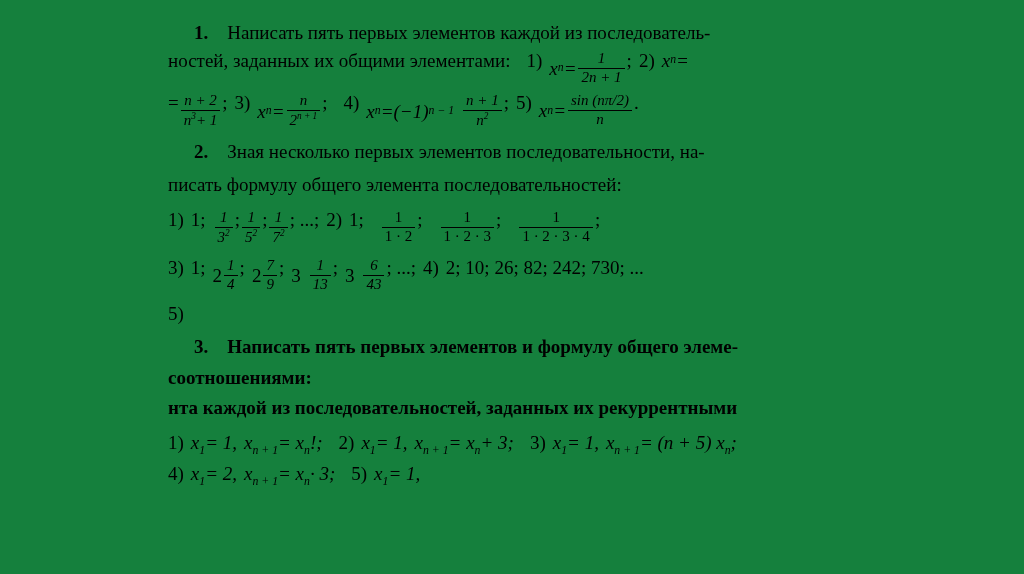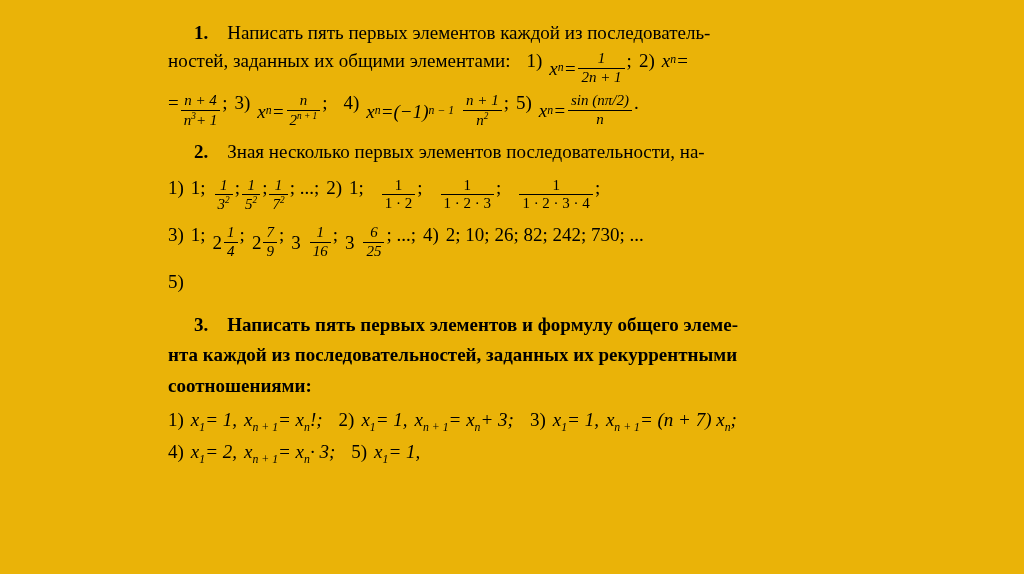--- a/index.html
+++ b/index.html
@@ -11,21 +11,21 @@
     width: 1024px;
     height: 574px;
     font-family: "Liberation Serif", serif;
     color: #000000;
     overflow: hidden;
   }
   .page {
     position: relative;
     width: 1024px;
     height: 574px;
-    background: #eab308;
+    background: #15803d;
   }
   .content {
     position: absolute;
     left: 168px;
     top: 18px;
     width: 690px;
   }
   .para {
     font-size: 19px;
     line-height: 1.62;
@@ -124,21 +124,21 @@
       <span class="it inline-mid">
         <span>x</span>
           <sub class="sub">n</sub>
           <span>=</span>
       </span>
     </div>
 
     <div class="row">
       <span>=</span>
       <span class="frac f-sm it">
-        <span class="num">n + 4</span>
+        <span class="num">n + 2</span>
         <span class="bar"></span>
         <span class="den"><span>n</span><sup class="sup">3</sup><span>+ 1</span></span>
       </span>
       <span>;</span>
       <span class="gap-s"></span>
       <span>3)</span>
       <span class="gap-s"></span>
       <span class="it inline-mid">
         <span>x</span>
           <sub class="sub">n</sub>
@@ -181,20 +181,23 @@
         </span>
       </span>
       <span>.</span>
     </div>
 
     <div class="para indent sect-head">
       <span class="bold">2.</span>
       <span>&nbsp;&nbsp;</span>
       <span>Зная несколько первых элементов последовательности, на-</span>
     </div>
+    <div class="para">
+      <span>писать формулу общего элемента последовательностей:</span>
+    </div>
 
     <div class="row" style="margin-top:10px;">
       <span>1)</span>
       <span class="gap-s"></span>
       <span>1;</span>
       <span class="gap-s"></span>
       <span class="frac f-xs">
         <span class="num">1</span>
         <span class="bar"></span>
         <span class="den"><span>3</span><sup class="sup">2</sup></span>
@@ -263,76 +266,76 @@
         </span>
       </span>
       <span>;</span>
       <span class="gap-s"></span>
       <span class="mixed">
         <span>3</span>
         <span class="gap-s"></span>
         <span class="frac f-xs">
           <span class="num">1</span>
           <span class="bar"></span>
-          <span class="den">16</span>
+          <span class="den">13</span>
         </span>
       </span>
       <span>;</span>
       <span class="gap-s"></span>
       <span class="mixed">
         <span>3</span>
         <span class="gap-s"></span>
         <span class="frac f-xs">
           <span class="num">6</span>
           <span class="bar"></span>
-          <span class="den">25</span>
+          <span class="den">43</span>
         </span>
       </span>
       <span>; ...;</span>
       <span class="gap-s"></span>
       <span>4)</span>
       <span class="gap-s"></span>
       <span>2; 10; 26; 82; 242; 730; ...</span>
     </div>
 
     <div class="row" style="margin-top:12px;">
       <span>5)</span>
       <span class="gap-s"></span>
     </div>
 
-    <div class="para indent tight" style="margin-top:20px;">
+    <div class="para indent tight" style="margin-top:10px;">
       <span class="bold">3.</span>
       <span>&nbsp;&nbsp;</span>
       <span class="bold">Написать пять первых элементов и формулу общего элеме-</span>
     </div>
     <div class="para tight">
+      <span class="bold">соотношениями:</span>
+    </div>
+    <div class="para tight">
       <span class="bold">нта каждой из последовательностей, заданных их рекуррентными</span>
-    </div>
-    <div class="para tight">
-      <span class="bold">соотношениями:</span>
     </div>
 
     <div class="row" style="margin-top:10px;">
       <span>1)</span>
       <span class="gap-s"></span>
       <span class="it"><span>x</span><sub class="sub">1</sub><span>= 1,</span></span>
       <span class="gap-s"></span>
       <span class="it"><span>x</span><sub class="sub">n + 1</sub><span>= x</span><sub class="sub">n</sub><span>!;</span></span>
       <span class="gap-m"></span>
       <span>2)</span>
       <span class="gap-s"></span>
       <span class="it"><span>x</span><sub class="sub">1</sub><span>= 1,</span></span>
       <span class="gap-s"></span>
       <span class="it"><span>x</span><sub class="sub">n + 1</sub><span>= x</span><sub class="sub">n</sub><span>+ 3;</span></span>
       <span class="gap-m"></span>
       <span>3)</span>
       <span class="gap-s"></span>
       <span class="it"><span>x</span><sub class="sub">1</sub><span>= 1,</span></span>
       <span class="gap-s"></span>
-      <span class="it"><span>x</span><sub class="sub">n + 1</sub><span>= (n + 7) x</span><sub class="sub">n</sub><span>;</span></span>
+      <span class="it"><span>x</span><sub class="sub">n + 1</sub><span>= (n + 5) x</span><sub class="sub">n</sub><span>;</span></span>
     </div>
 
     <div class="row" style="margin-top:8px;">
       <span>4)</span>
       <span class="gap-s"></span>
       <span class="it"><span>x</span><sub class="sub">1</sub><span>= 2,</span></span>
       <span class="gap-s"></span>
       <span class="it"><span>x</span><sub class="sub">n + 1</sub><span>= x</span><sub class="sub">n</sub><span>· 3;</span></span>
       <span class="gap-m"></span>
       <span>5)</span>

